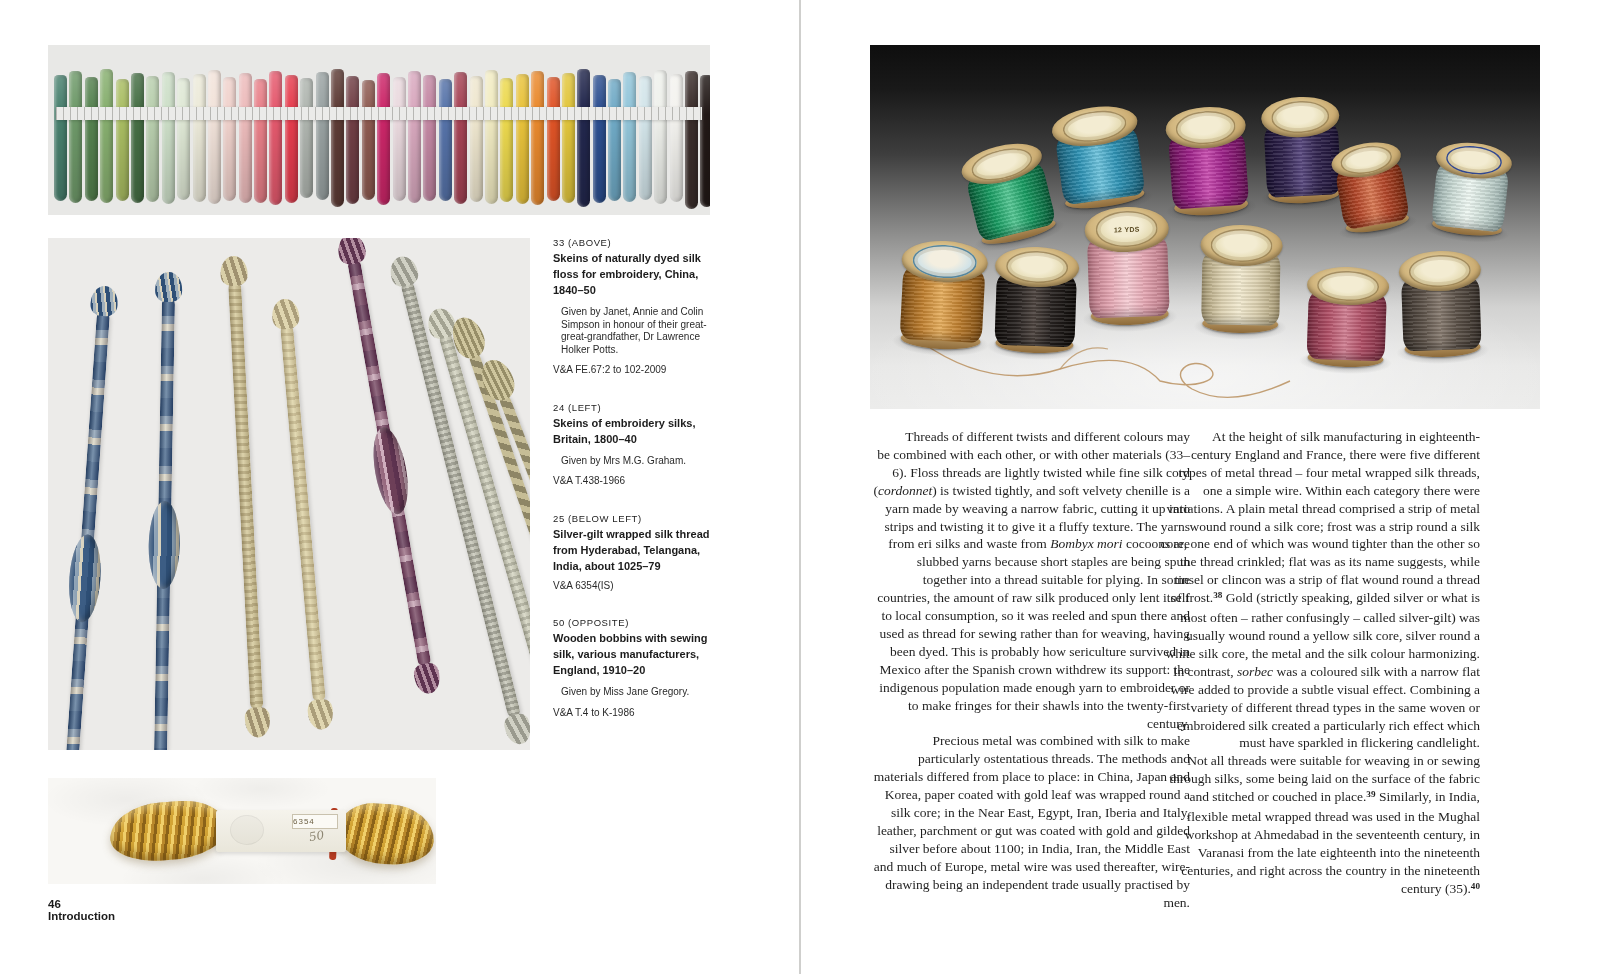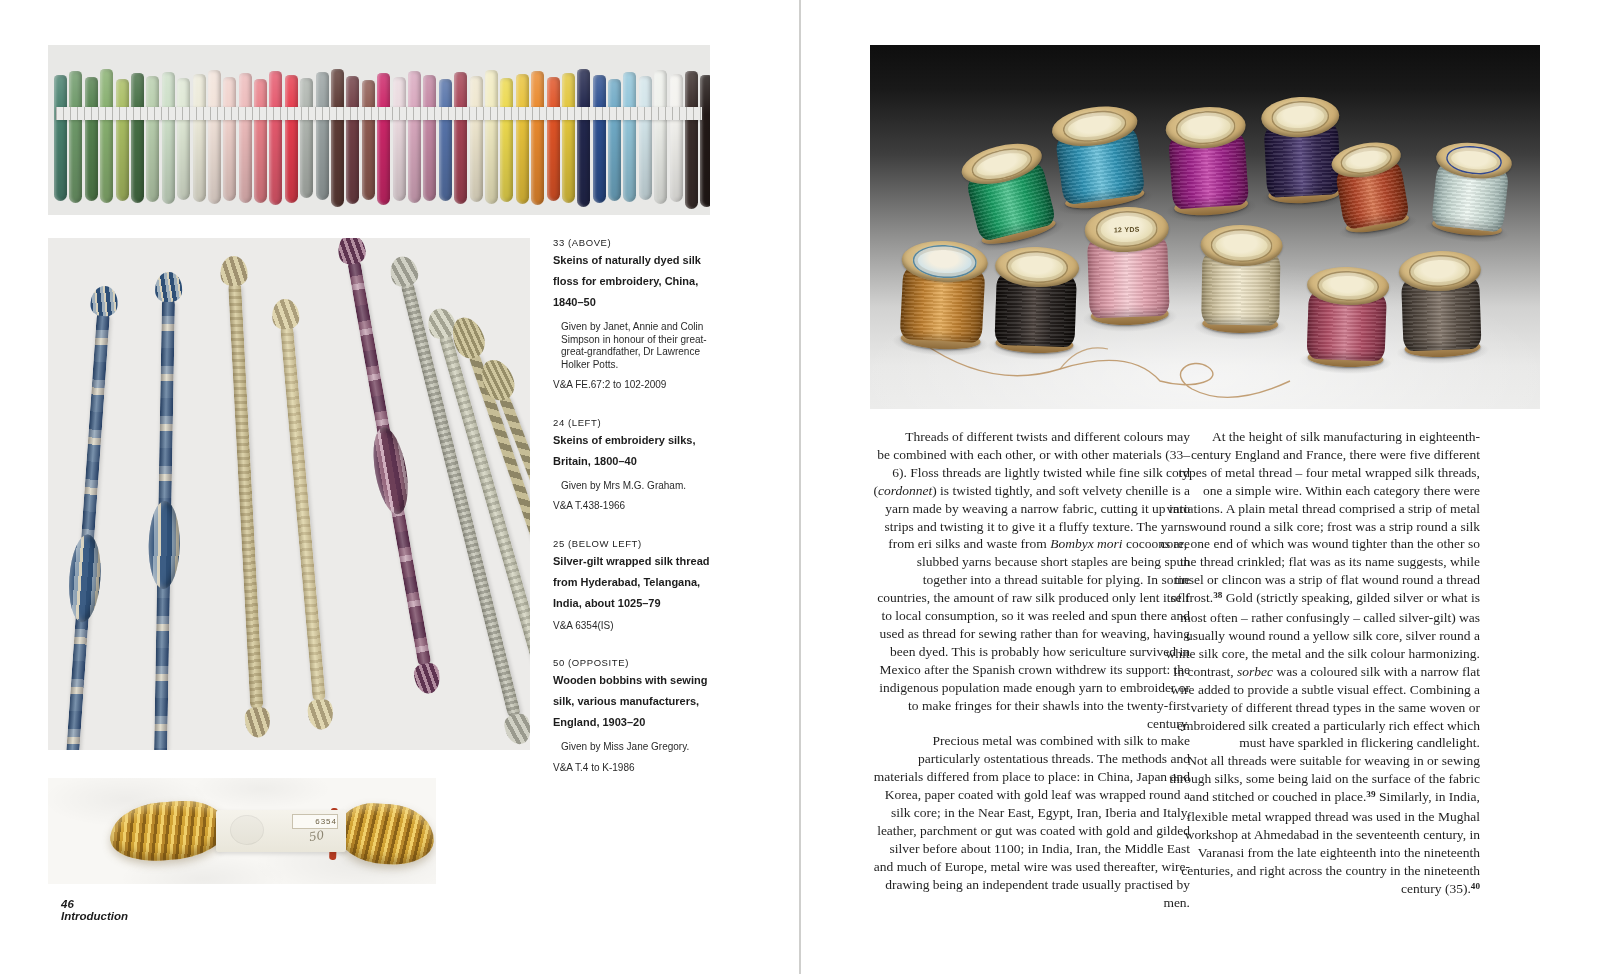--- a/index.html
+++ b/index.html
@@ -60,37 +60,37 @@
         #f8f7f4;}
   .gold-blob{position:absolute;background:repeating-linear-gradient(100deg,#8a6218 0 3px,#d3a435 3px 6px,#f0cf6a 6px 9px,#b9882a 9px 12px);
       box-shadow:0 4px 8px rgba(120,100,60,.35), inset 0 -6px 10px rgba(90,60,10,.45), inset 0 5px 8px rgba(255,240,180,.5);}
   #gold-blob-left{left:62px;top:24px;width:116px;height:58px;border-radius:48% 40% 52% 46%/62% 50% 52% 44%;transform:rotate(-4deg);}
   #gold-blob-right{left:290px;top:26px;width:96px;height:60px;border-radius:40% 50% 46% 52%/50% 62% 44% 52%;transform:rotate(3deg);}
   #gold-band{position:absolute;left:168px;top:32px;width:130px;height:42px;background:linear-gradient(180deg,#f5f3ec,#e9e6da);
       border-radius:3px;box-shadow:0 2px 4px rgba(0,0,0,.12);}
   #gold-emboss{position:absolute;left:14px;top:5px;width:34px;height:30px;border-radius:50%;
       background:rgba(0,0,0,.025);box-shadow:inset 0 0 0 1px rgba(0,0,0,.05);}
   #gold-label{position:absolute;right:8px;top:4px;width:44px;height:13px;background:#fbfaf5;border:1px solid #c9c2ae;
-      font-size:8px;line-height:13px;text-align:right;color:#6b5f42;letter-spacing:1px;}
+      font-size:8px;line-height:13px;text-align:left;color:#6b5f42;letter-spacing:1px;}
   #gold-hand{position:absolute;right:22px;top:19px;font-family:"DejaVu Serif",serif;font-style:italic;
       font-size:12px;color:#8d8673;transform:rotate(-10deg);}
   #gold-red{position:absolute;left:282px;top:30px;width:7px;height:52px;background:#b53c22;border-radius:3px;transform:rotate(2deg);}
 
   
   #captions{position:absolute;left:553px;top:237px;width:168px;}
   .cap-block{margin-bottom:25px;}
   .cap-label{font-size:9.5px;letter-spacing:.6px;color:#1c1c1c;margin:0 0 2px 0;}
-  .cap-title{font-size:11px;font-weight:700;line-height:21px;margin:0 0 6px 0;}
+  .cap-title{font-size:11px;font-weight:700;line-height:16px;margin:0 0 6px 0;}
   .cap-credit{font-size:10px;line-height:12.5px;margin:8px;color:#2a2a2a;}
   .cap-credit:empty{display:none;}
   .cap-acc{font-size:10px;line-height:12.5px;margin:2px 0 0 0;color:#2a2a2a;}
 
   
   .footer{position:absolute;top:898px;font-size:11.5px;font-weight:700;color:#1b1b1b;}
-  #footer-left{left:61px;font-style:italic;}
+  #footer-left{left:48px;}
   #footer-left .fnum{display:inline-block;width:56px;}
 
   
   #bobbin-photo{position:absolute;left:870px;top:45px;width:670px;height:364px;overflow:hidden;
      background:
        radial-gradient(ellipse 80% 50% at 50% 92%,rgba(255,255,255,.55),rgba(255,255,255,0) 65%),
        linear-gradient(180deg,#0e0e0e 0%,#191919 12%,#3e3e3e 30%,#8e8e8d 52%,#d2d2d1 72%,#e8e8e7 88%,#ececeb 100%);}
   .spool{position:absolute;}
   .sp-shadow{position:absolute;left:-10%;right:-10%;bottom:-7px;height:24%;border-radius:50%;
      background:radial-gradient(ellipse at center,rgba(15,15,15,.38),rgba(0,0,0,0) 70%);}
@@ -215,21 +215,21 @@
       <p class="cap-acc">V&amp;A T.438-1966</p>
     </div>
     <div class="cap-block">
       <p class="cap-label">25 (BELOW LEFT)</p>
       <p class="cap-title">Silver-gilt wrapped silk thread from Hyderabad, Telangana, India, about 1025–79</p>
 
       <p class="cap-acc">V&amp;A 6354(IS)</p>
     </div>
     <div class="cap-block">
       <p class="cap-label">50 (OPPOSITE)</p>
-      <p class="cap-title">Wooden bobbins with sewing silk, various manufacturers, England, 1903–20</p>
+      <p class="cap-title">Wooden bobbins with sewing silk, various manufacturers, England, 1910–20</p>
       <p class="cap-credit">Given by Miss Jane Gregory.</p>
       <p class="cap-acc">V&amp;A T.4 to K-1986</p>
     </div>
   </div>
 
   <div class="footer" id="footer-left">
     <span class="fnum">46</span><span>Introduction</span>
   </div>
 </div>
 

